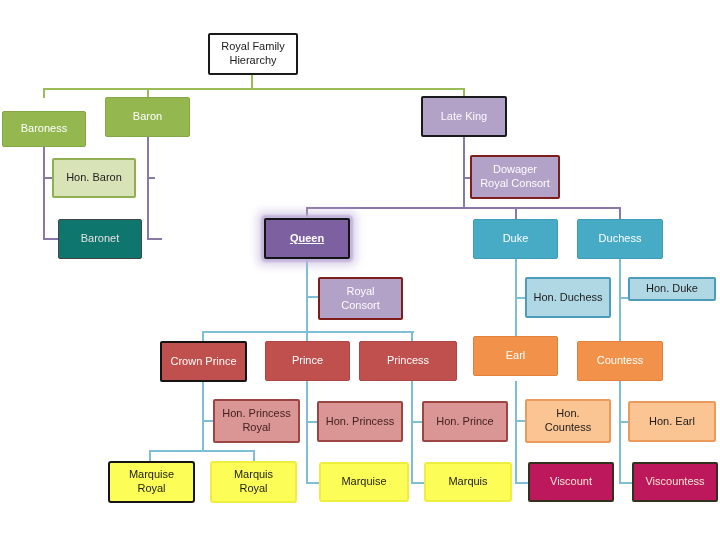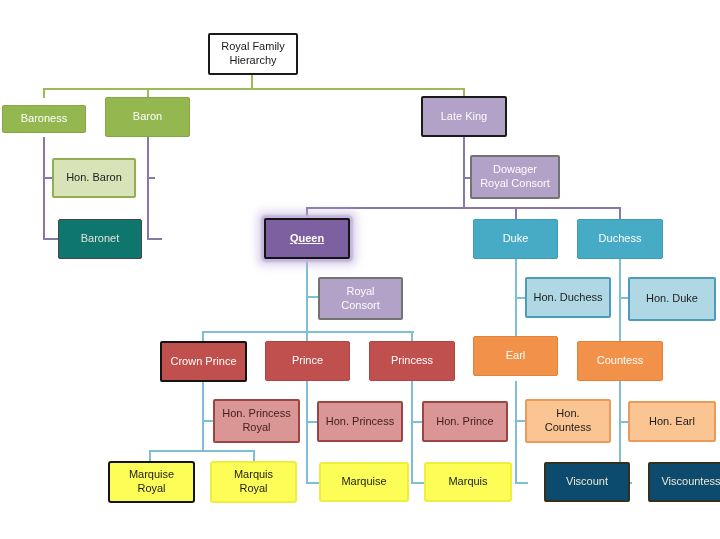--- a/index.html
+++ b/index.html
@@ -14,37 +14,37 @@
   }
   .c{position:absolute;}
   .cg{background:#9bbb59;}
   .cp{background:#8878a8;}
   .ct{background:#7fbfd6;}
 
   .white{background:#ffffff;color:#1a1a1a;border:2px solid #1a1a1a;}
   .green{background:#94b750;color:#fff;border:1px solid #86a746;}
   .lightgreen{background:#d8e4b8;color:#222;border:2px solid #8faf52;}
   .gray{background:#0f766e;color:#e3e1e1;border:1px solid #454545;}
-  .lavender{background:#b2a2c7;color:#fdfbff;border:2px solid #737373;}
+  .lavender{background:#b2a2c7;color:#fdfbff;border:2px solid #7f1d1d;}
   .lk{border:2.5px solid #1a1a1a;}
   .queen{
     background:#7d60a0;color:#fff;border:2.5px solid #141414;
     font-weight:bold;text-decoration:underline;
     box-shadow:0 0 2px 3px rgba(193,178,218,.95),0 0 9px 7px rgba(193,178,218,.55);
   }
   .teal{background:#47abc5;color:#fff;border:1px solid #3d9db8;}
   .lightblue{background:#b0d8e4;color:#1d1d1d;border:2px solid #4a9cb8;}
   .red{background:#c0504d;color:#fff;border:1px solid #ac4543;}
   .cp-border{border:2.5px solid #141414;}
   .pink{background:#d99694;color:#45211f;border:2px solid #9c4543;}
   .orange{background:#f2924a;color:#fff;border:1px solid #e2813a;}
   .lightorange{background:#fbc493;color:#1d1d1d;border:2px solid #ec9a5b;}
   .yellow{background:#fdfd57;color:#1d1d1d;border:2px solid #eeee3f;border-radius:3px;}
   .yb{border:2.5px solid #141414;}
-  .olive{background:#0c4a6e;color:#eee8d4;border:2px solid #33301d;margin-left:16px;}
+  .olive{background:#be185d;color:#eee8d4;border:2px solid #33301d;}
 </style>
 </head>
 <body>
 
 <div id="canvas">
 
   <div class="c cg" style="left:251px;top:75px;width:2px;height:15px"></div>
   <div class="c cg" style="left:43px;top:88px;width:422px;height:2px"></div>
   <div class="c cg" style="left:43px;top:88px;width:2px;height:10px"></div>
   <div class="c cg" style="left:147px;top:88px;width:2px;height:10px"></div>
@@ -87,41 +87,41 @@
   <div class="c ct" style="left:515px;top:381px;width:2px;height:103px"></div>
   <div class="c ct" style="left:515px;top:420px;width:10px;height:2px"></div>
   <div class="c ct" style="left:515px;top:482px;width:13px;height:2px"></div>
   <div class="c ct" style="left:619px;top:381px;width:2px;height:103px"></div>
   <div class="c ct" style="left:619px;top:421px;width:10px;height:2px"></div>
   <div class="c ct" style="left:619px;top:482px;width:13px;height:2px"></div>
 
   <div class="node white" style="left:208px;top:33px;width:90px;height:42px">Royal Family
 Hierarchy</div>
 
-  <div class="node green" style="left:2px;top:105px;width:84px;height:28px">Baroness</div>
+  <div class="node green" style="left:2px;top:111px;width:84px;height:36px">Baroness</div>
   <div class="node green" style="left:105px;top:97px;width:85px;height:40px">Baron</div>
   <div class="node lavender lk" style="left:421px;top:96px;width:86px;height:41px">Late King</div>
 
   <div class="node lightgreen" style="left:52px;top:158px;width:84px;height:40px">Hon. Baron</div>
   <div class="node lavender" style="left:470px;top:155px;width:90px;height:44px">Dowager
 Royal Consort</div>
 
   <div class="node gray" style="left:58px;top:219px;width:84px;height:40px">Baronet</div>
   <div class="node queen" style="left:264px;top:218px;width:86px;height:41px">Queen</div>
   <div class="node teal" style="left:473px;top:219px;width:85px;height:40px">Duke</div>
   <div class="node teal" style="left:577px;top:219px;width:86px;height:40px">Duchess</div>
 
   <div class="node lavender" style="left:318px;top:277px;width:85px;height:43px">Royal
 Consort</div>
   <div class="node lightblue" style="left:525px;top:277px;width:86px;height:41px">Hon. Duchess</div>
-  <div class="node lightblue" style="left:628px;top:277px;width:88px;height:44px">Hon. Duke</div>
+  <div class="node lightblue" style="left:628px;top:277px;width:88px;height:24px">Hon. Duke</div>
 
   <div class="node red cp-border" style="left:160px;top:341px;width:87px;height:41px">Crown Prince</div>
   <div class="node red" style="left:265px;top:341px;width:85px;height:40px">Prince</div>
-  <div class="node red" style="left:369px;top:341px;width:86px;height:40px">Princess</div>
+  <div class="node red" style="left:359px;top:341px;width:98px;height:40px">Princess</div>
   <div class="node orange" style="left:473px;top:336px;width:85px;height:40px">Earl</div>
   <div class="node orange" style="left:577px;top:341px;width:86px;height:40px">Countess</div>
 
   <div class="node pink" style="left:213px;top:399px;width:87px;height:44px">Hon. Princess
 Royal</div>
   <div class="node pink" style="left:317px;top:401px;width:86px;height:41px">Hon. Princess</div>
   <div class="node pink" style="left:422px;top:401px;width:86px;height:41px">Hon. Prince</div>
   <div class="node lightorange" style="left:525px;top:399px;width:86px;height:44px">Hon.
 Countess</div>
   <div class="node lightorange" style="left:628px;top:401px;width:88px;height:41px">Hon. Earl</div>

